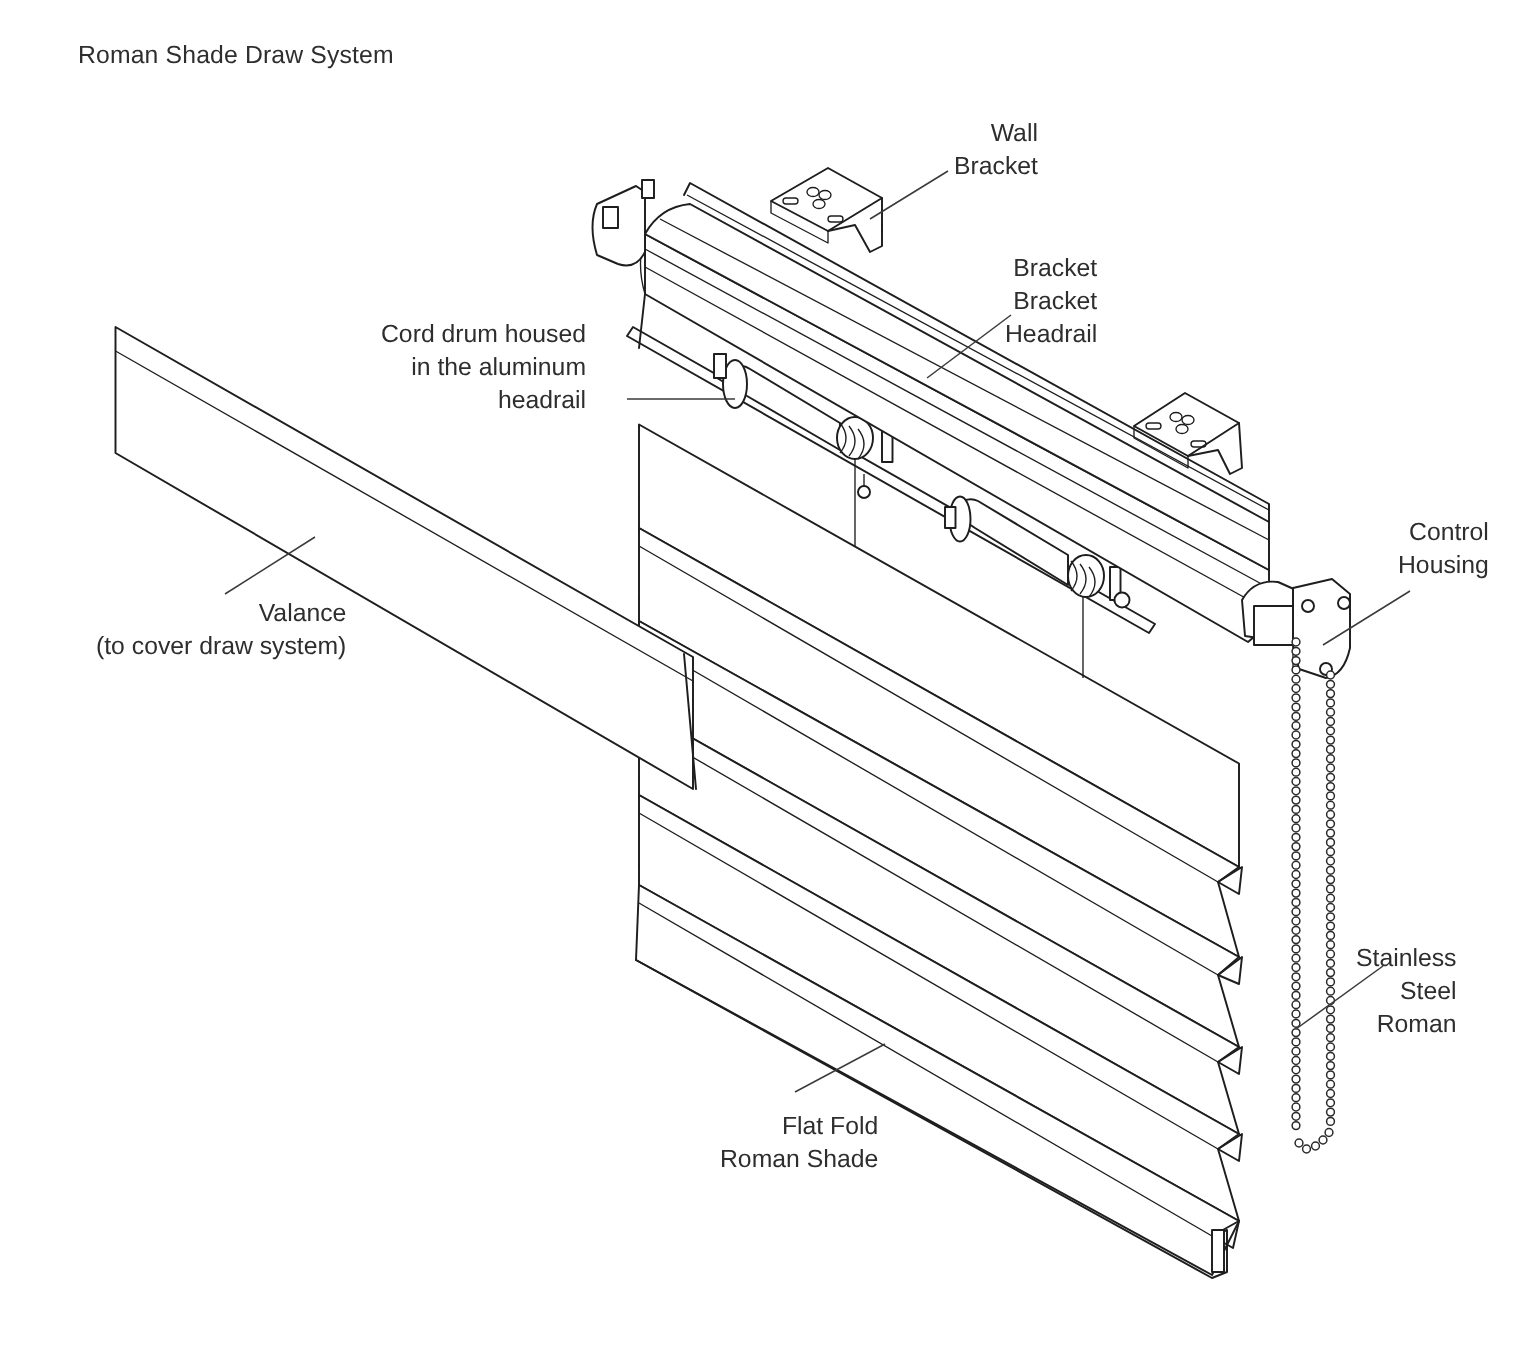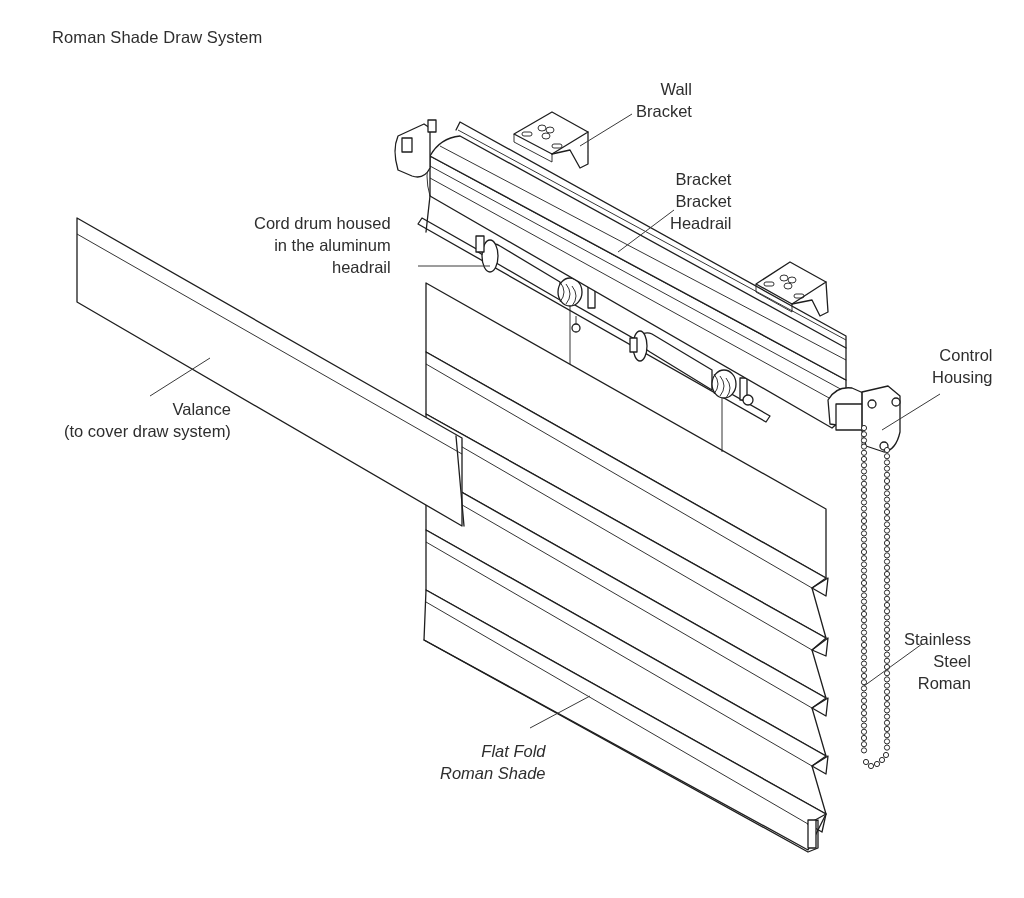--- a/index.html
+++ b/index.html
@@ -260,16 +260,16 @@
 </div>
 <div class="label" style="left:64px; top:398px;">
   <span>Valance</span>
   <span>(to cover draw system)</span>
 </div>
 <div class="label" style="left:904px; top:628px;">
   <span>Stainless</span>
   <span>Steel</span>
   <span>Roman</span>
 </div>
-<div class="label" style="left:440px; top:740px;font-style:italic;">
+<div class="label" style="left:480px; top:740px;">
   <span>Flat Fold</span>
   <span>Roman Shade</span>
 </div>
 
 </body></html>

